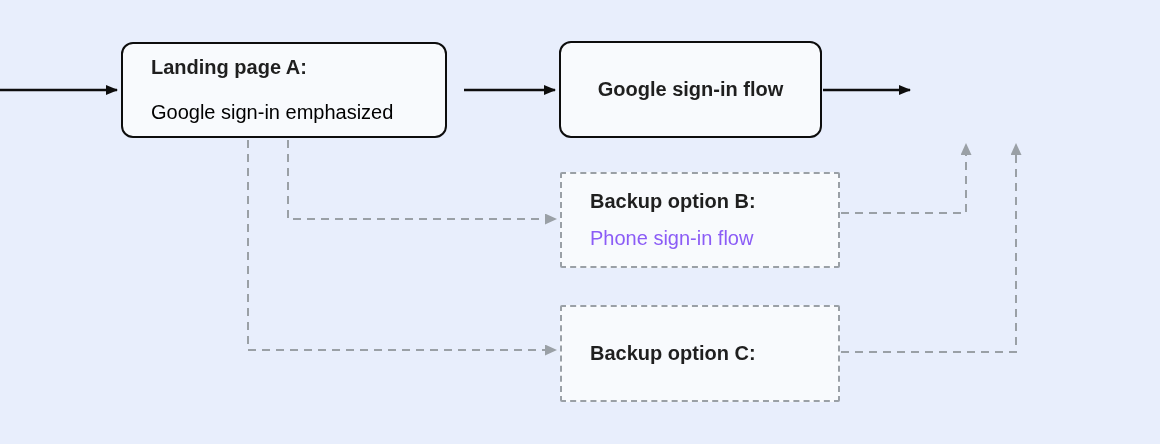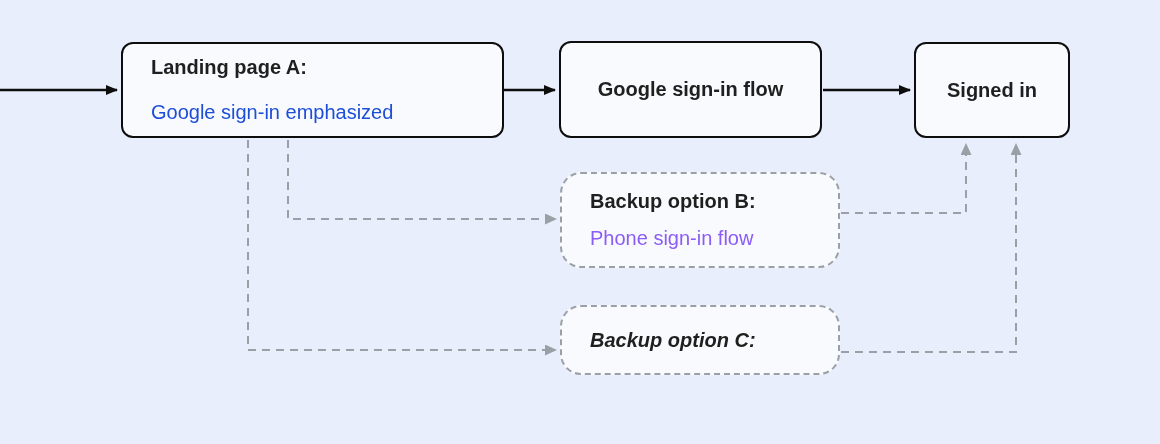--- a/index.html
+++ b/index.html
@@ -32,48 +32,48 @@
     font-size: 20px;
     line-height: 37px;
     color: #1f1f1f;
   }
   .node.solid {
     border: 2.5px solid #0d0d0d;
     border-radius: 12px;
   }
   .node.dashed {
     border: 2px dashed #9aa0a6;
-    border-radius: 21px;
+    border-radius: 2px;
   }
   .node.left-align {
     padding-left: 28px;
     padding-right: 10px;
     align-items: flex-start;
     text-align: left;
   }
   .node.center-align {
     text-align: center;
   }
   .node .title {
     font-weight: 700;
     color: #1f1f1f;
   }
   .node .subtitle.blue {
-    color: #1d4ed8;
+    color: #000000;
     margin-top: 8px;
   }
   .node .subtitle.gray {
     color: #8b5cf6;
   }
   
-  #node-landing-a   { left: 121px; top: 42px;  width: 383px; height: 96px; }
+  #node-landing-a   { left: 121px; top: 42px;  width: 326px; height: 96px; }
   #node-google-flow { left: 559px; top: 41px;  width: 263px; height: 97px; }
   #node-signed-in   { left: 914px; top: 42px;  width: 156px; height: 96px; }
   #node-backup-b    { left: 560px; top: 172px; width: 280px; height: 96px; }
-  #node-backup-c    { left: 560px; top: 305px; width: 280px; height: 70px; font-style: italic; }
+  #node-backup-c    { left: 560px; top: 305px; width: 280px; height: 97px; }
 </style>
 </head>
 <body>
 
 <div class="canvas">
 
   <svg class="connectors" viewBox="0 0 1160 444" xmlns="http://www.w3.org/2000/svg" aria-hidden="true">
     <defs>
       <marker id="arrow-black" markerUnits="userSpaceOnUse" markerWidth="12" markerHeight="10" viewBox="0 0 12 10" refX="11" refY="5" orient="auto">
         <path d="M0,0 L12,5 L0,10 Z" fill="#0d0d0d"></path>
@@ -95,23 +95,20 @@
 
   <div class="node solid left-align" id="node-landing-a">
     <div class="title">Landing page A:</div>
     <div class="subtitle blue">Google sign-in emphasized</div>
   </div>
 
   <div class="node solid center-align" id="node-google-flow">
     <div class="title">Google sign-in flow</div>
   </div>
 
-  <div class="node solid center-align" id="node-signed-in">
-    <div class="title">Signed in</div>
-  </div>
 
   <div class="node dashed left-align" id="node-backup-b">
     <div class="title">Backup option B:</div>
     <div class="subtitle gray">Phone sign-in flow</div>
   </div>
 
   <div class="node dashed left-align" id="node-backup-c">
     <div class="title">Backup option C:</div>
   </div>
 

